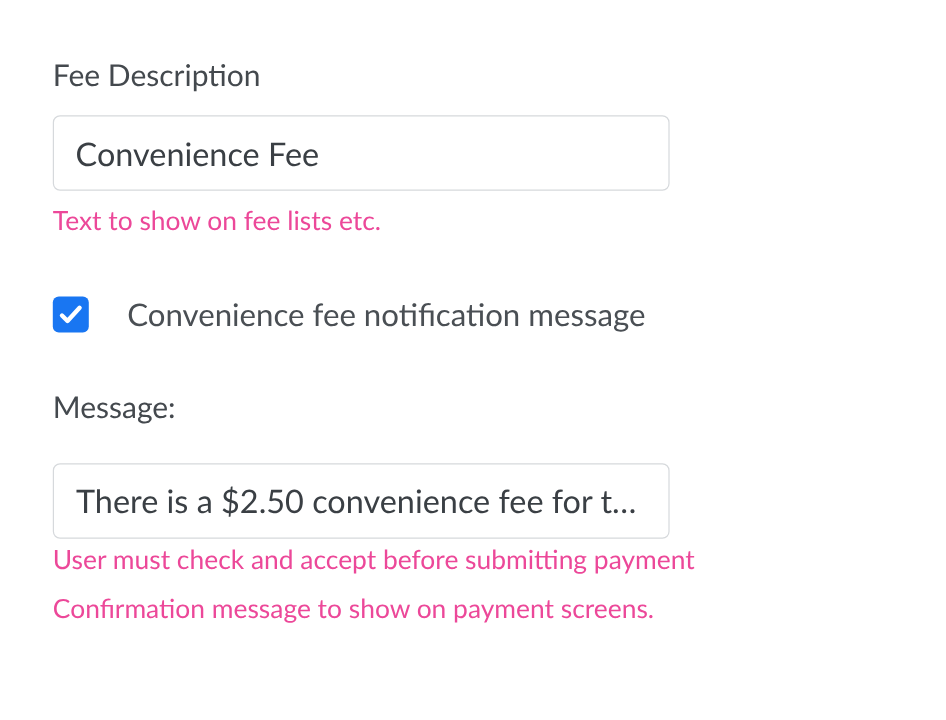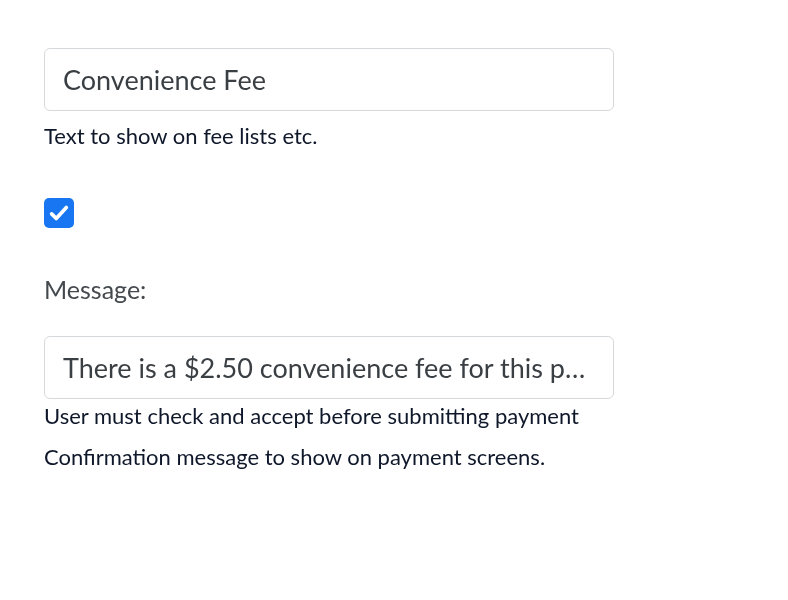--- a/index.html
+++ b/index.html
@@ -19,34 +19,34 @@
       margin-bottom: 30px;
     }
     .label {
       font-size: 25px;
       color: #44494e;
       margin-bottom: 18px;
       display: block;
       font-weight: 400;
     }
     .text-input {
-      width: 570px;
+      width: 514px;
       font-size: 27px;
       padding: 14px 18px;
       border: 1px solid #d6d9dc;
       border-radius: 6px;
       color: #3a3f44;
       font-family: inherit;
       outline: none;
       background: #fff;
       text-overflow: ellipsis;
     }
     .help-text {
       font-size: 22px;
-      color: #0f172a;
+      color: #ec4899;
       margin-top: 10px;
       line-height: 1.4;
       font-weight: 400;
     }
     .checkbox-row {
       display: flex;
       align-items: center;
       gap: 32px;
       margin-top: 46px;
       margin-bottom: 46px;
@@ -75,30 +75,32 @@
       font-size: 25px;
       color: #44494e;
       margin-bottom: 32px;
       display: block;
     }
   </style>
 </head>
 <body>
 
 <div class="form-group">
+  <label class="label">Fee Description</label>
   <input type="text" class="text-input" value="Convenience Fee" style="">
   <div class="help-text">Text to show on fee lists etc.</div>
 </div>
 
 <div class="checkbox-row">
   <div class="checkbox">
     <svg viewBox="0 0 24 24" fill="none" stroke="#ffffff" stroke-width="4" stroke-linecap="round" stroke-linejoin="round">
       <polyline points="4 13 9 18 20 6"></polyline>
     </svg>
   </div>
+  <span class="checkbox-label">Convenience fee notification message</span>
 </div>
 
 <div class="form-group">
   <label class="message-label">Message:</label>
   <input type="text" class="text-input" value="There is a $2.50 convenience fee for this payment" style="">
   <div class="help-text" style="margin-top:2px;">User must check and accept before submitting payment</div>
   <div class="help-text">Confirmation message to show on payment screens.</div>
 </div>
 
 </body></html>

